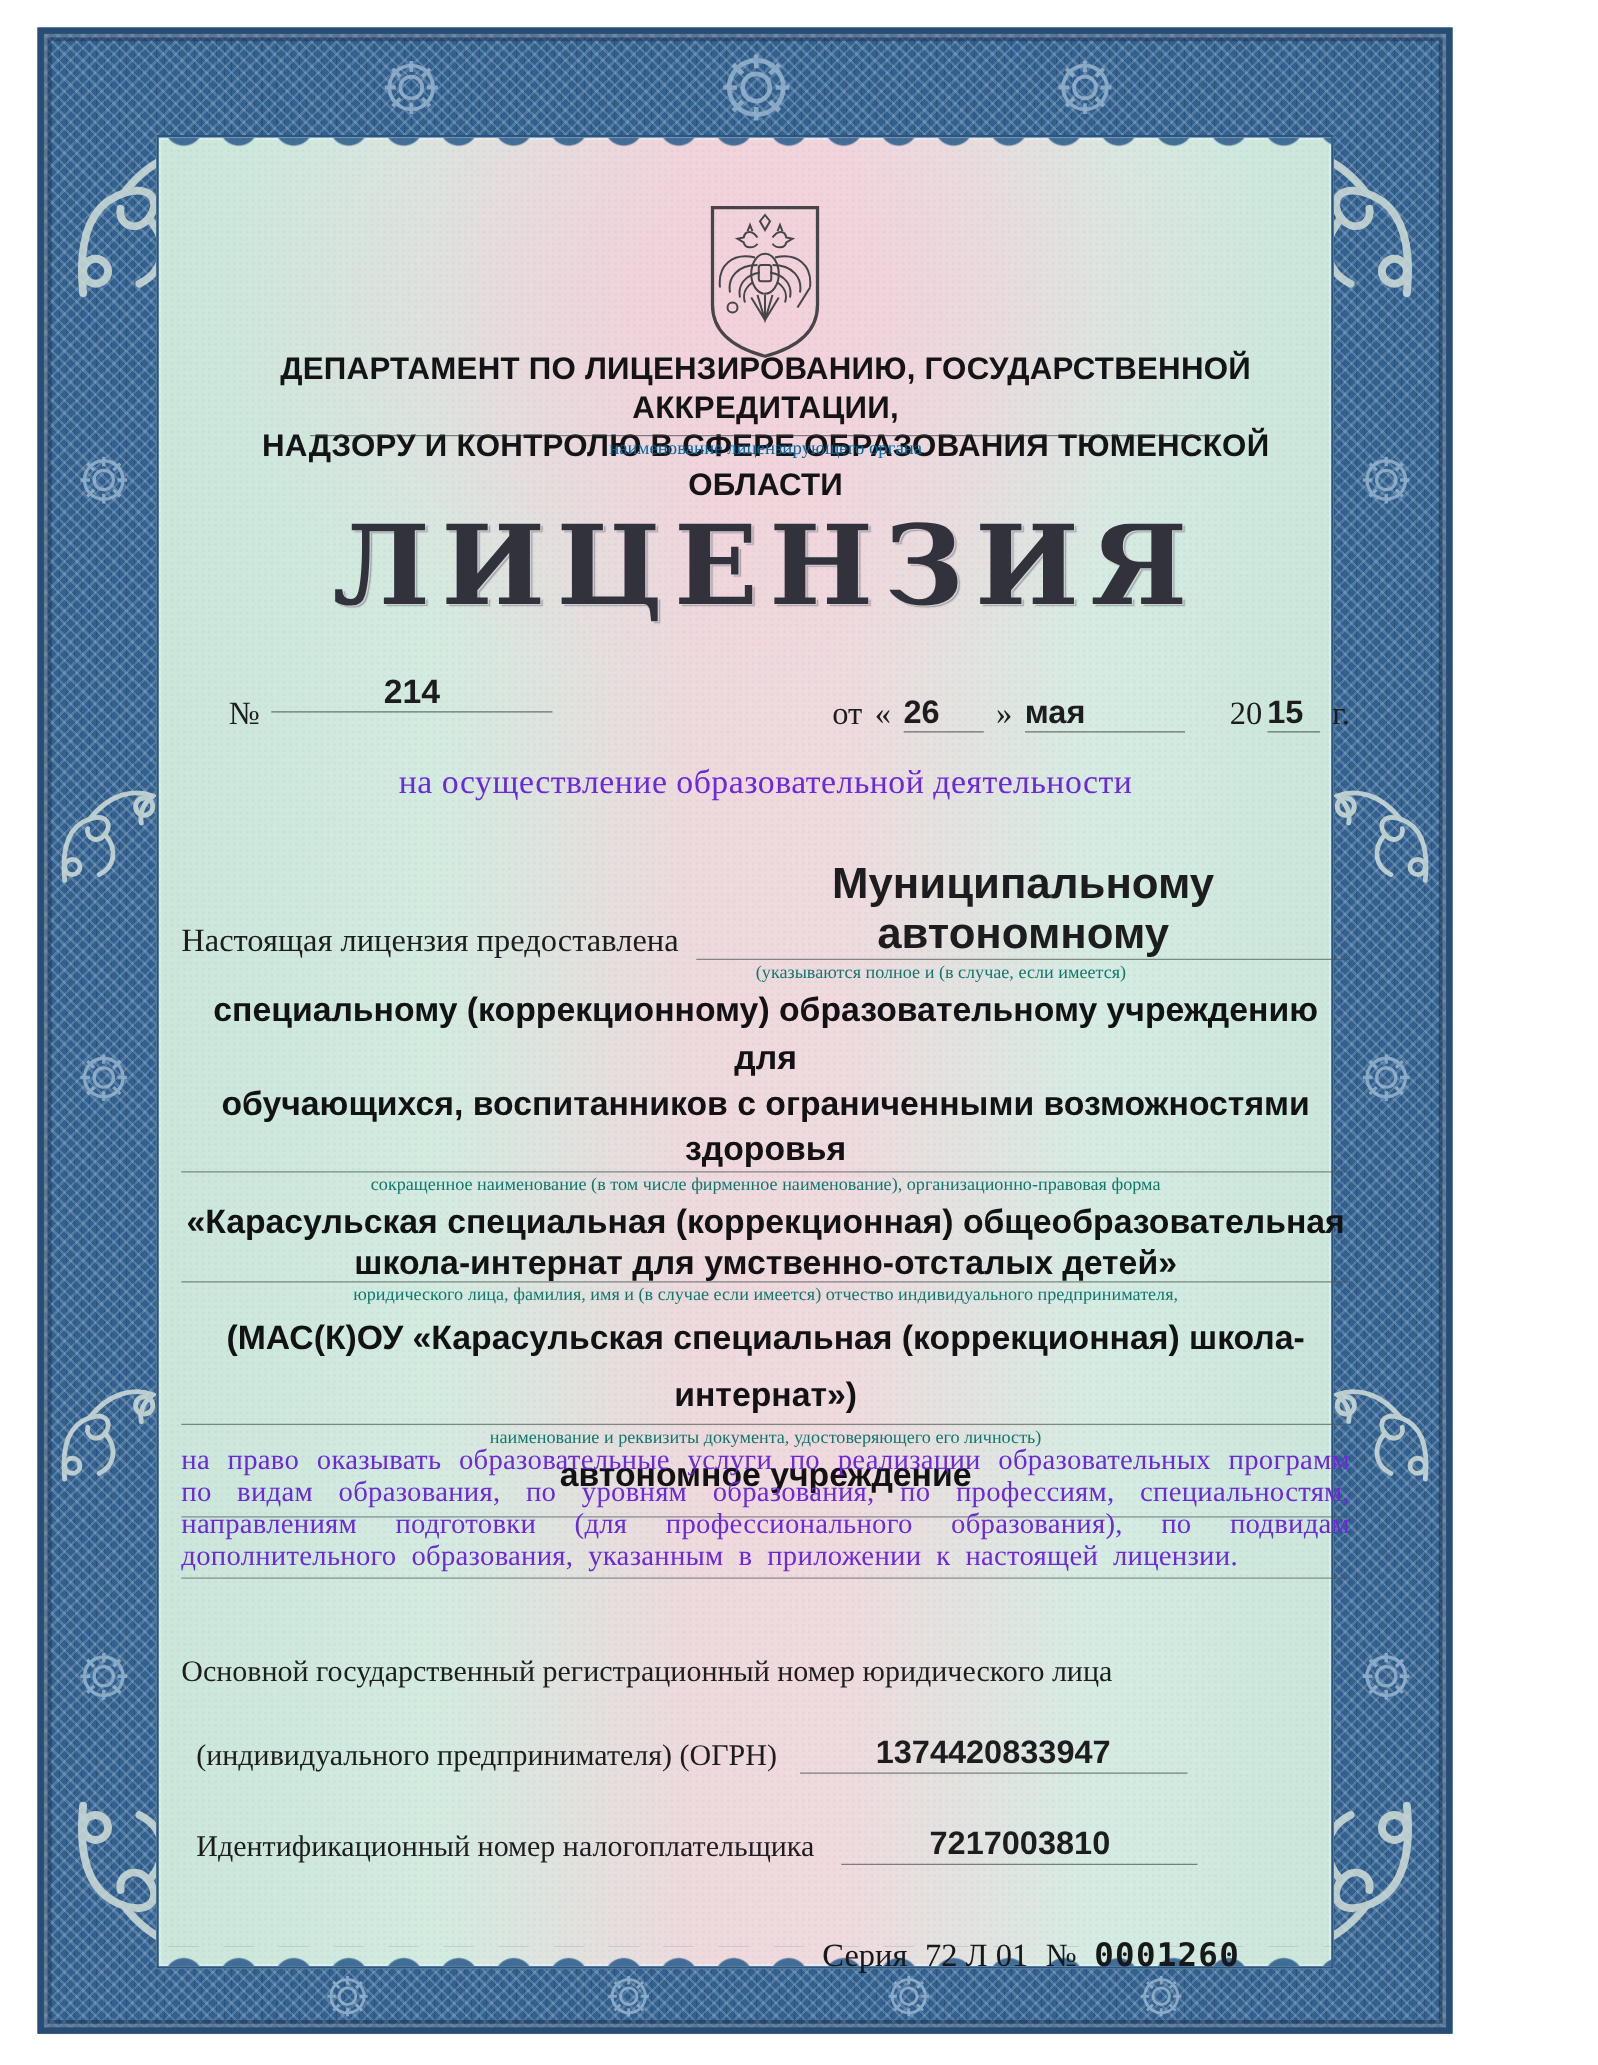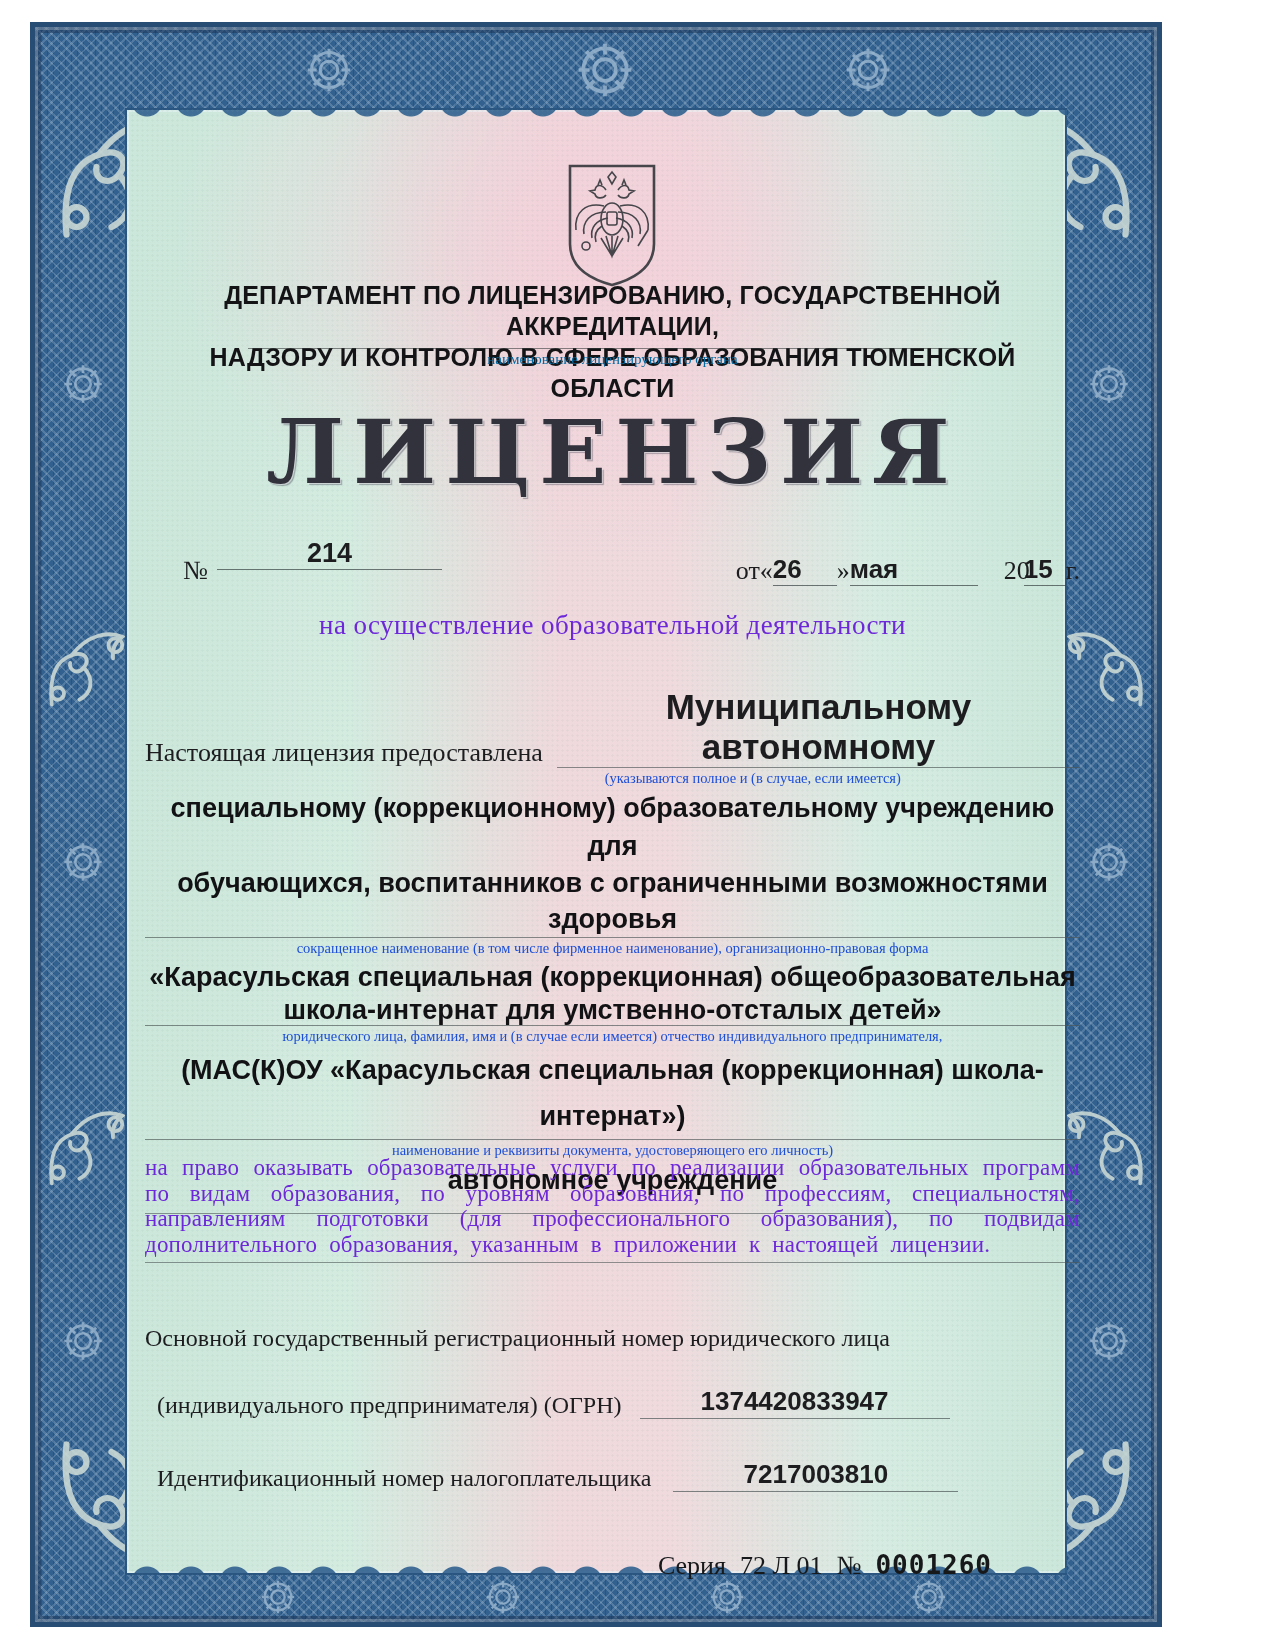--- a/index.html
+++ b/index.html
@@ -45,28 +45,28 @@
   .authority-caption .rule{display:block;width:78%;margin:0 auto;border-top:1.5px solid rgba(55,60,60,.6);}
   .authority-caption .cap{display:inline-block;padding-top:2px;font-size:15px;color:#0369a1;}
   .doc-title{top:378px;text-align:center;font-family:"DejaVu Serif",serif;font-weight:bold;
     font-size:88px;letter-spacing:9px;color:#32323c;
     text-shadow:1px 1px 0 rgba(255,255,255,.5), 2px 2px 1px rgba(40,40,60,.35);}
   
   .numrow{top:518px;height:54px;font-size:26px;}
   .numrow .no-sign{position:absolute;left:38px;bottom:8px;}
   .numrow .no-box{position:absolute;left:72px;bottom:24px;width:225px;text-align:center;
     border-bottom:1.5px solid rgba(55,65,65,.7);font-family:"Liberation Sans",sans-serif;font-weight:bold;font-size:27px;}
-  .numrow .daterow{position:absolute;right:0;bottom:8px;display:flex;align-items:flex-end;}
+  .numrow .daterow{position:absolute;right:0;bottom:8px;display:flex;align-items:flex-end;gap:10px;}
   .ubox{display:inline-block;border-bottom:1.5px solid rgba(55,65,65,.7);}
   .b-sans{font-family:"Liberation Sans",sans-serif;font-weight:bold;}
   
   .subtitle{top:588px;text-align:center;font-size:27px;letter-spacing:.4px;color:#6d28d9;}
   
   .grantee{top:700px;}
-  .g-caption{font-size:14.5px;color:#1d4ed8;text-align:center;line-height:21px;}
+  .g-caption{font-size:14.5px;color:#0f766e;text-align:center;line-height:21px;}
   .g-bold{font-family:"Liberation Sans",sans-serif;font-weight:bold;font-size:27px;
     line-height:36px;text-align:center;color:#121214;}
   .u{border-bottom:1.5px solid rgba(75,85,85,.65);}
   .intro-row{display:flex;align-items:flex-end;height:46px;font-size:26px;}
   .intro-row .intro{white-space:nowrap;padding-right:14px;}
   .intro-row .fill{flex:1;text-align:center;border-bottom:1.5px solid rgba(75,85,85,.65);}
   .intro-row .fill b{font-family:"Liberation Sans",sans-serif;font-size:35px;}
   .cap-right{padding-left:30%;}
   .blank-line{height:14px;border-bottom:1.5px solid rgba(75,85,85,.6);}
   .blank-line2{height:48px;border-bottom:1.5px solid rgba(75,85,85,.6);}

